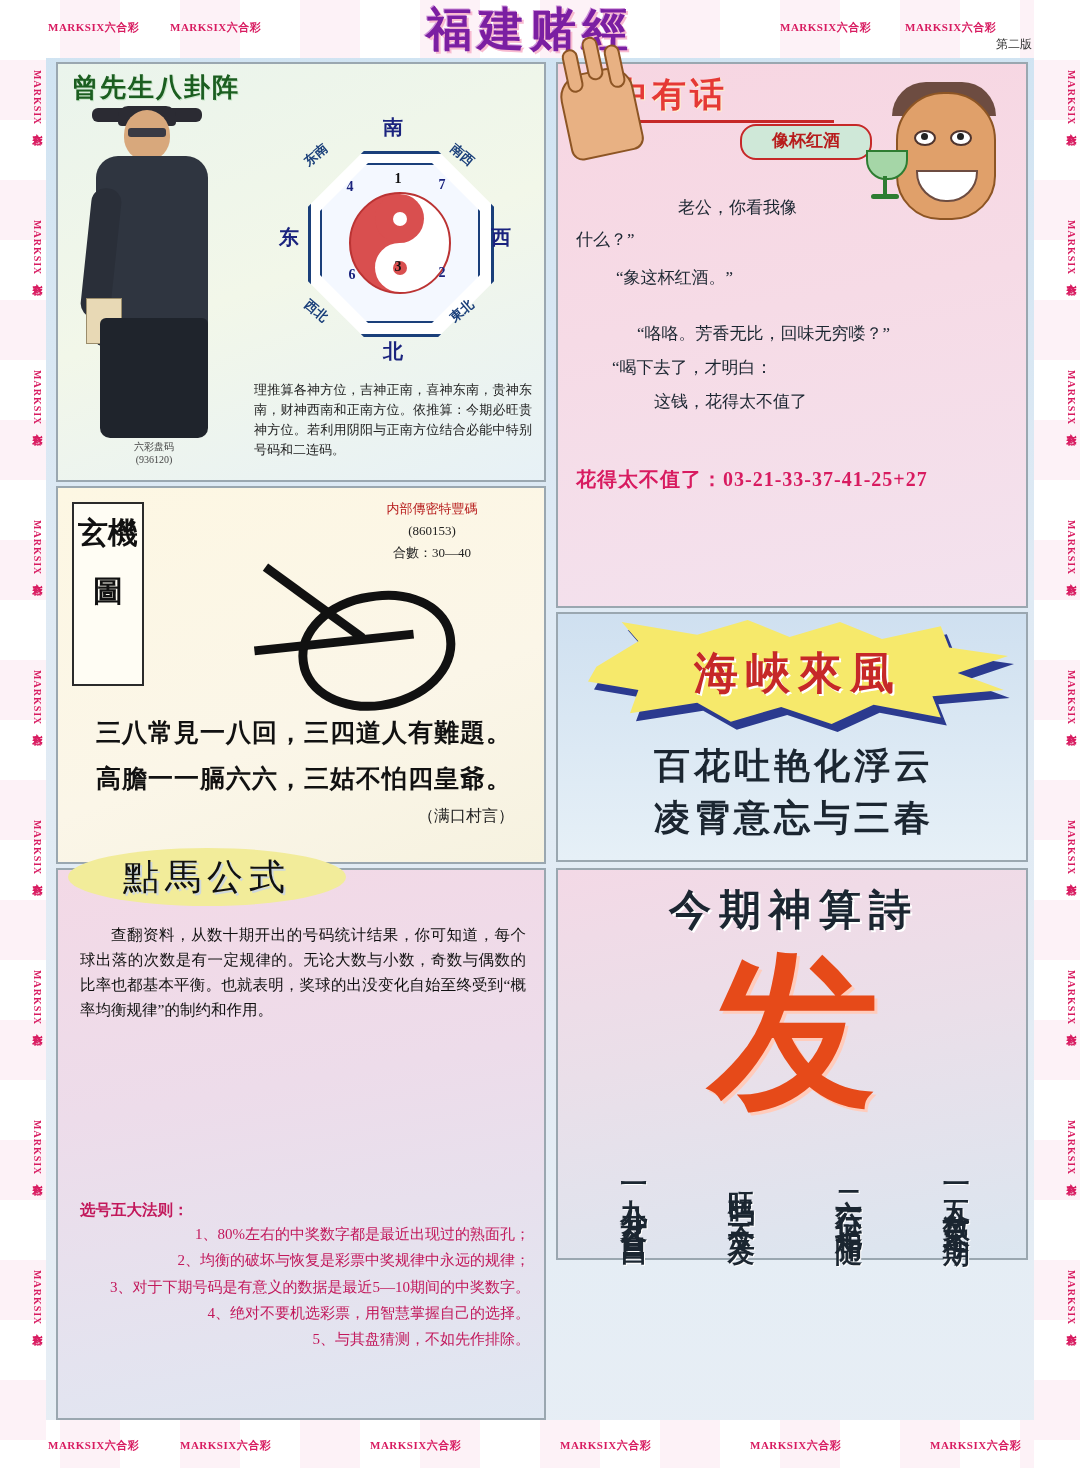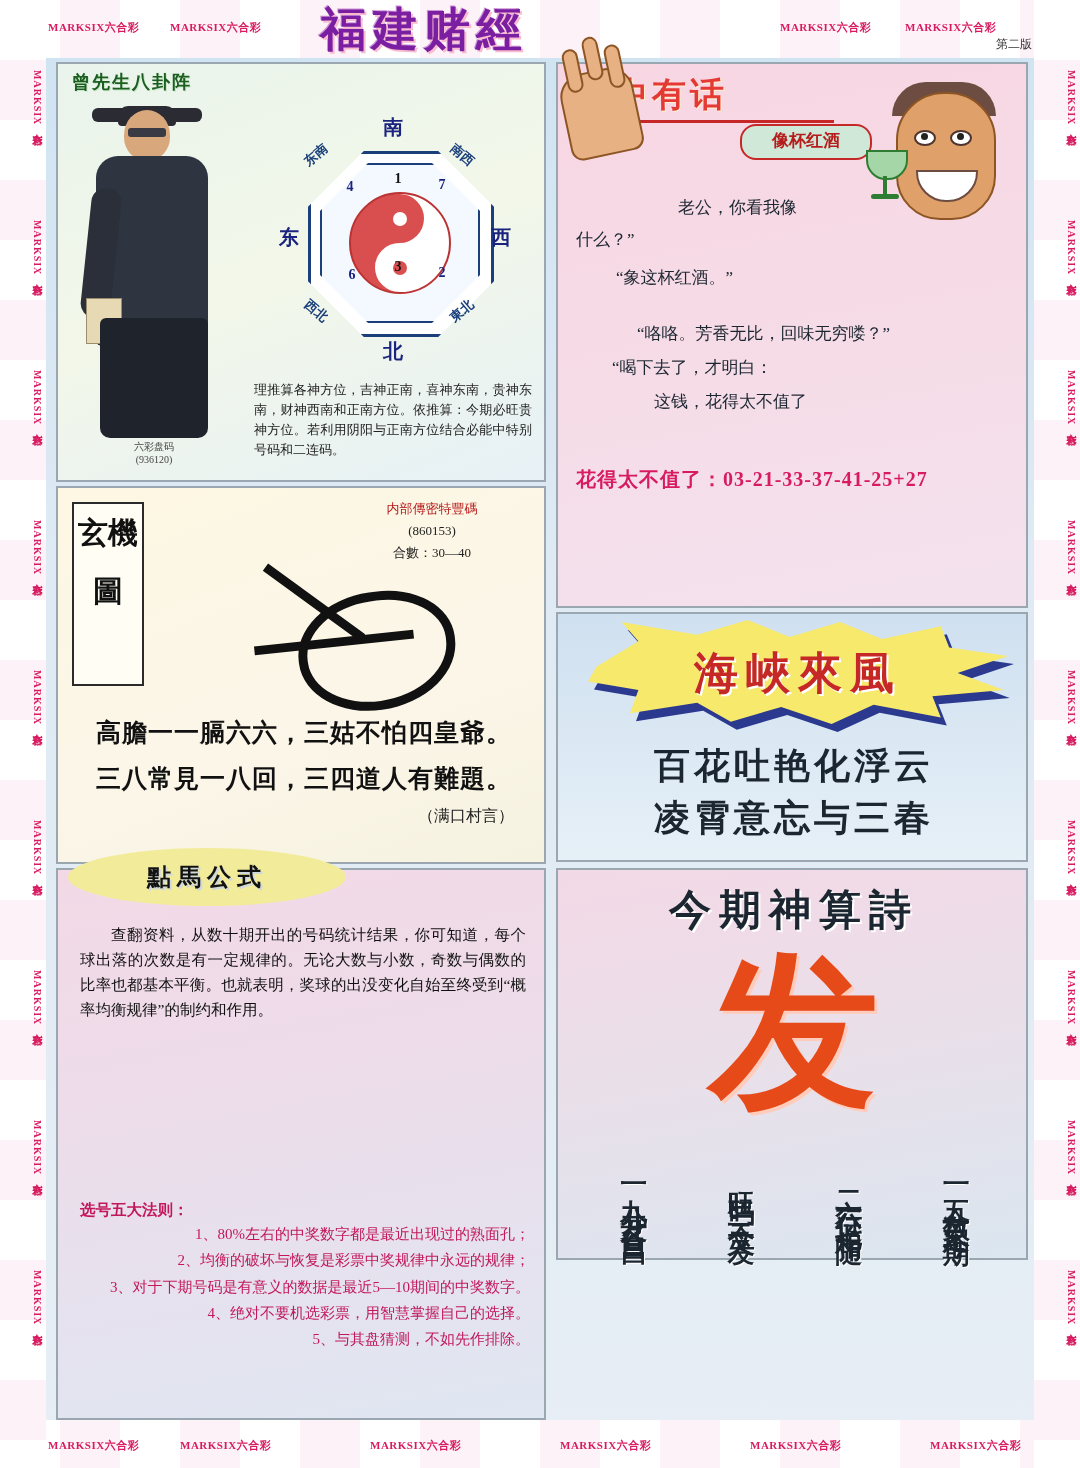--- a/index.html
+++ b/index.html
@@ -45,21 +45,21 @@
   .top-tile{
     position:absolute;top:20px;height:20px;
     font-size:11px;font-weight:bold;color:#d81b60;
     font-family:"Liberation Serif",serif;
     letter-spacing:0.5px;
   }
 
   
   .masthead{
     position:absolute;left:320px;top:2px;width:420px;height:58px;
-    text-align:left;
+    text-align:center;
   }
   .masthead .title{
     font-family:"Liberation Serif",serif;
     font-size:46px;font-weight:bold;color:#7b1fa2;
     letter-spacing:6px;
     text-shadow:2px 2px 0 #f8bbd0, -1px -1px 0 #ce93d8;
     line-height:56px;
   }
   .edition{
     position:absolute;right:48px;top:36px;
@@ -71,21 +71,21 @@
 
   
   #panelA{
     left:56px;top:62px;width:490px;height:420px;
     background:linear-gradient(160deg,#eaf4ec 0%,#f2f7e9 50%,#e7f1f6 100%);
     border:2px solid #9aa7b0;
   }
   #panelA .ptitle{
     position:absolute;left:14px;top:6px;
     font-family:"Liberation Serif",serif;
-    font-size:18px;font-weight:bold;color:#1b5e20;
+    font-size:26px;font-weight:bold;color:#1b5e20;
     letter-spacing:2px;
     text-shadow:1px 1px 0 #c8e6c9;
   }
   .man{
     position:absolute;left:22px;top:44px;width:150px;height:330px;
   }
   .man .head{position:absolute;left:44px;top:2px;width:46px;height:50px;border-radius:50% 50% 45% 45%;background:#d8a87c;}
   .man .hat{position:absolute;left:38px;top:-2px;width:58px;height:20px;border-radius:10px 10px 4px 4px;background:#2b2b33;}
   .man .glass{position:absolute;left:48px;top:20px;width:38px;height:9px;border-radius:3px;background:#3a3a44;}
   .man .body{position:absolute;left:16px;top:48px;width:112px;height:190px;border-radius:22px 22px 6px 6px;background:#2f3540;}
@@ -273,21 +273,21 @@
     left:56px;top:868px;width:490px;height:552px;
     background:linear-gradient(170deg,#f3d9e6 0%,#eddcea 40%,#dfe7f2 100%);
     border:2px solid #9aa7b0;
   }
   .ellipse-title{
     position:absolute;left:10px;top:-22px;width:278px;height:58px;
     background:#f2ec9a;border-radius:50%;
   }
   .etitle-text{
     position:absolute;left:10px;top:-16px;width:278px;text-align:center;
-    font-family:"Liberation Serif",serif;font-size:24px;font-weight:bold;
+    font-family:"Liberation Serif",serif;font-size:36px;font-weight:normal;
     color:#111;letter-spacing:6px;
     text-shadow:2px 2px 0 #cfd8dc;
     line-height:46px;
   }
   .body-text{
     position:absolute;left:22px;top:52px;width:446px;
     font-family:"Liberation Serif",serif;font-size:15.5px;color:#111;
     line-height:1.62;text-align:justify;
     text-indent:2em;
   }
@@ -478,22 +478,22 @@
       </div>
     </div>
 
     <div class="doodle">
       <div class="loop"></div>
       <div class="slash1"></div>
       <div class="slash2"></div>
     </div>
 
     <div class="poem">
+      <div>三八常見一八回，三四道人有難題。</div>
       <div>高膽一一膈六六，三姑不怕四皇爺。</div>
-      <div>三八常見一八回，三四道人有難題。</div>
     </div>
     <div class="poem-sig">（满口村言）</div>
   </div>
 
   <div class="panel" id="panelD">
     <div class="starburst-shadow"></div>
     <div class="starburst"></div>
     <div class="burst-title">海峽來風</div>
     <div class="d-line" style="top:128px;">百花吐艳化浮云</div>
     <div class="d-line" style="top:180px;">凌霄意忘与三春</div>

